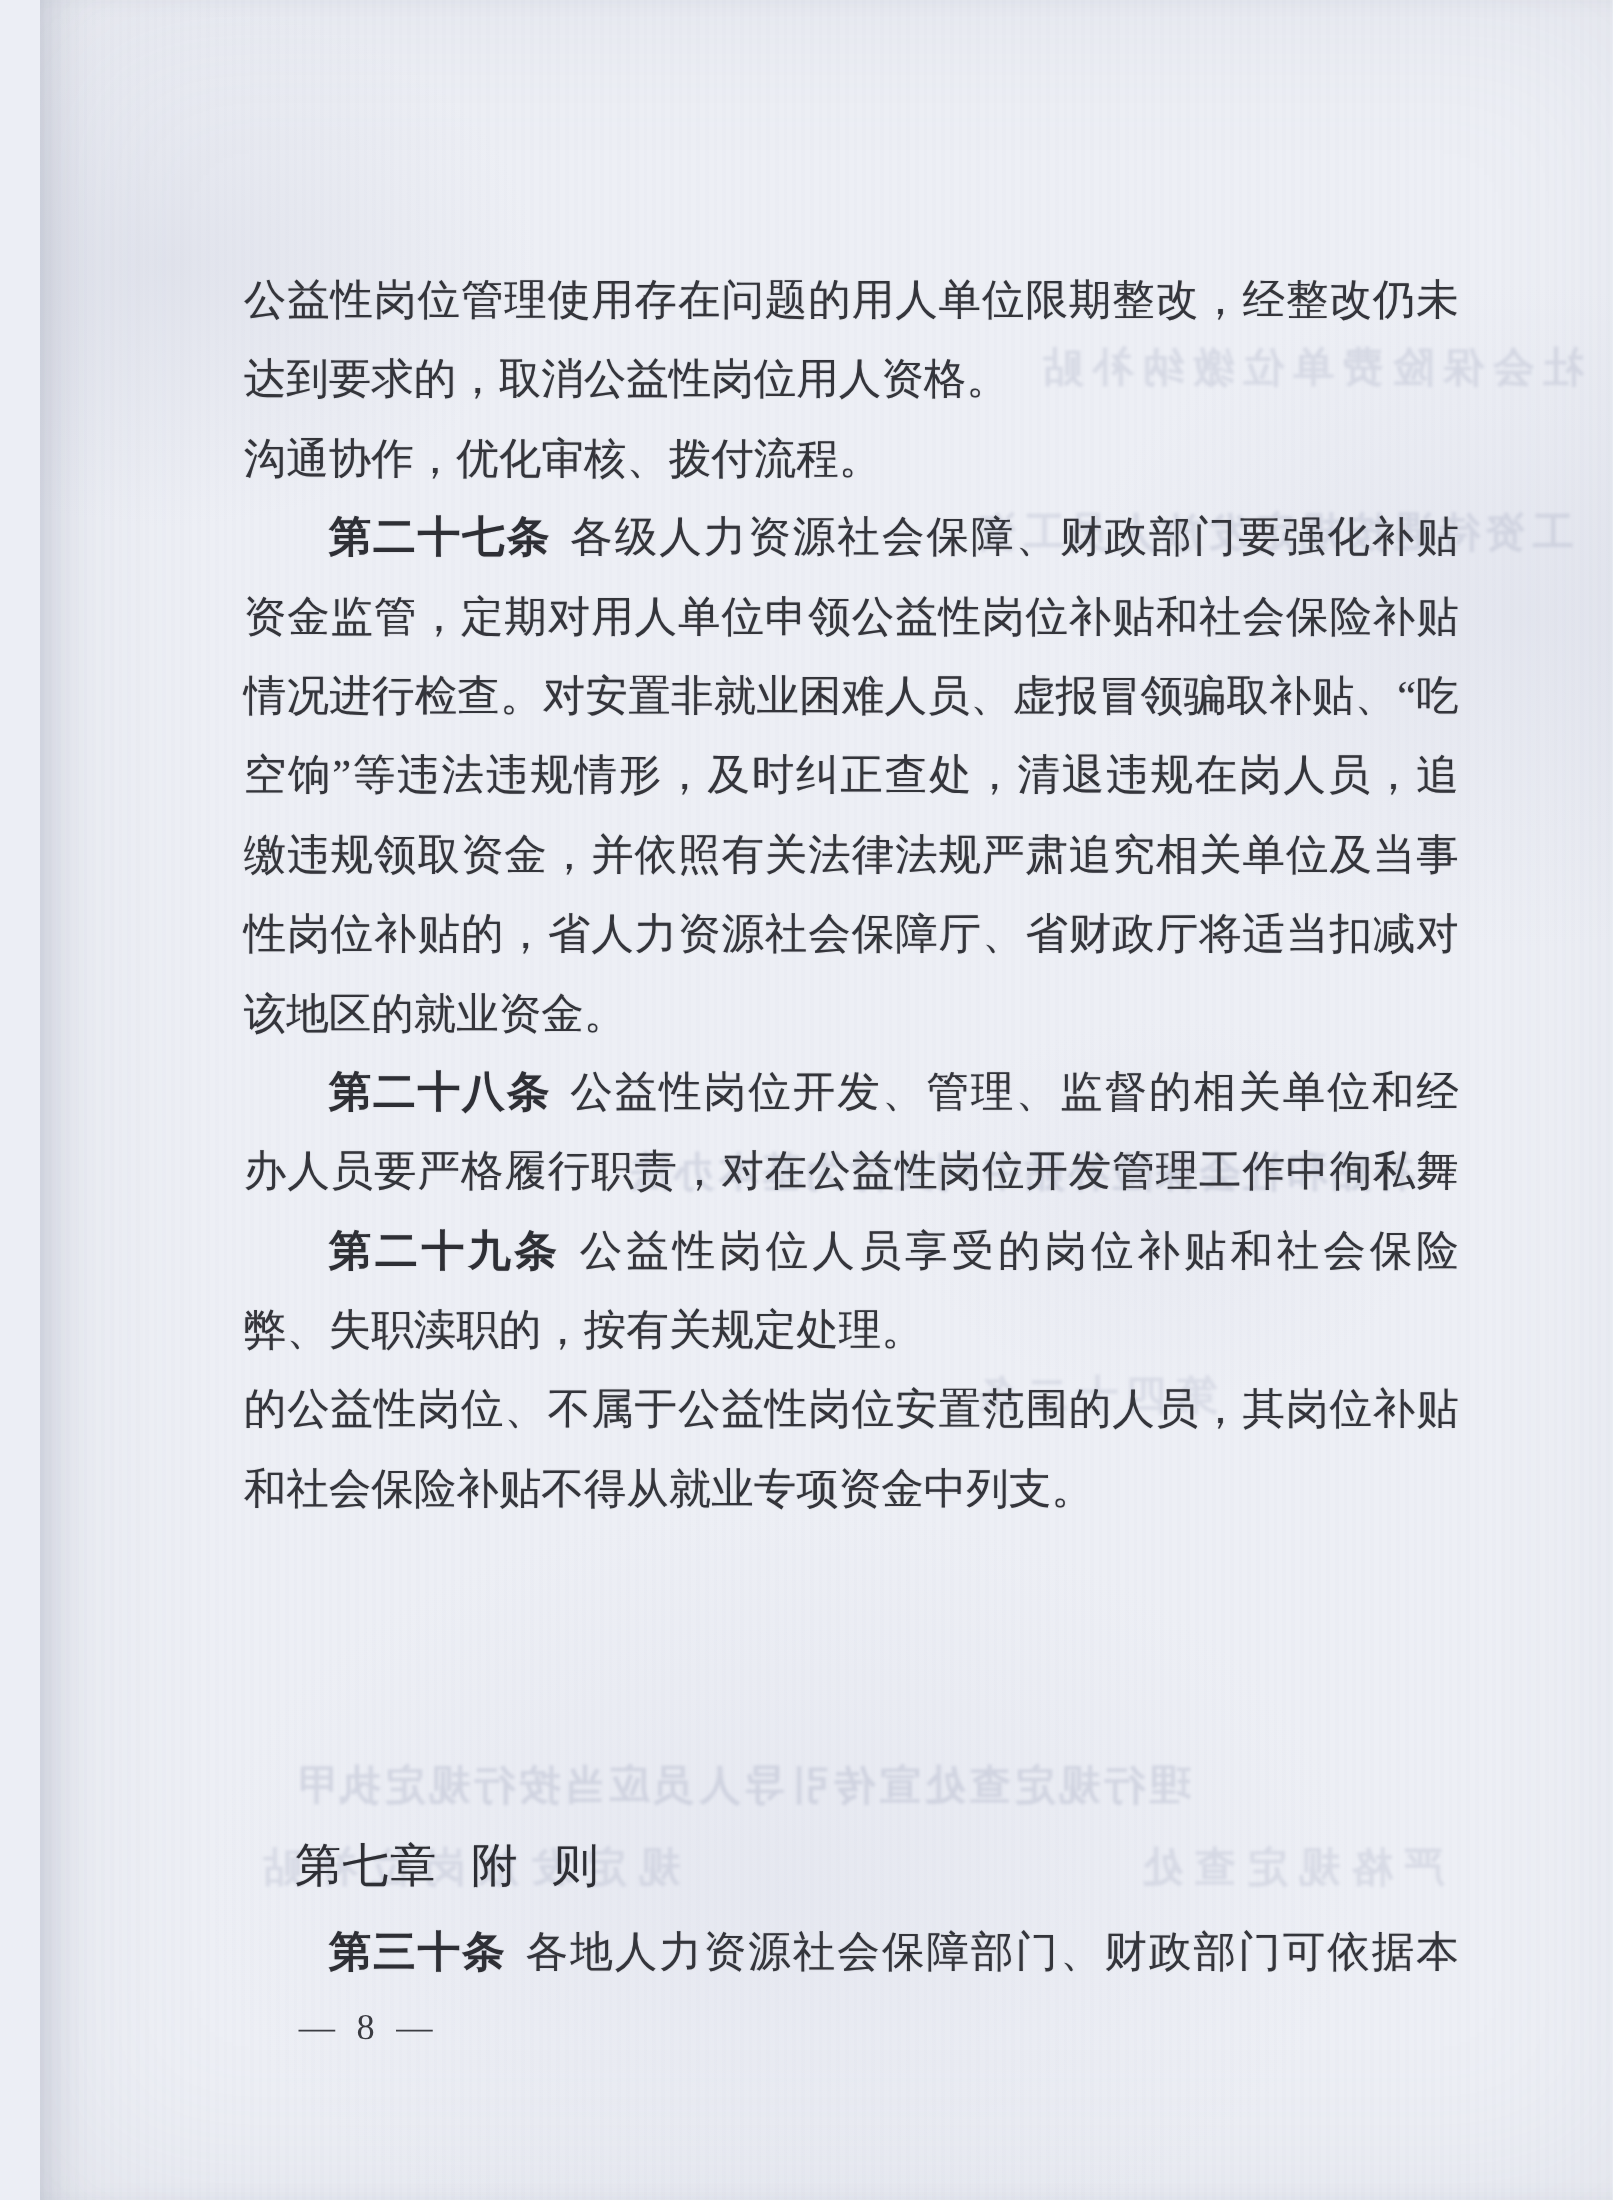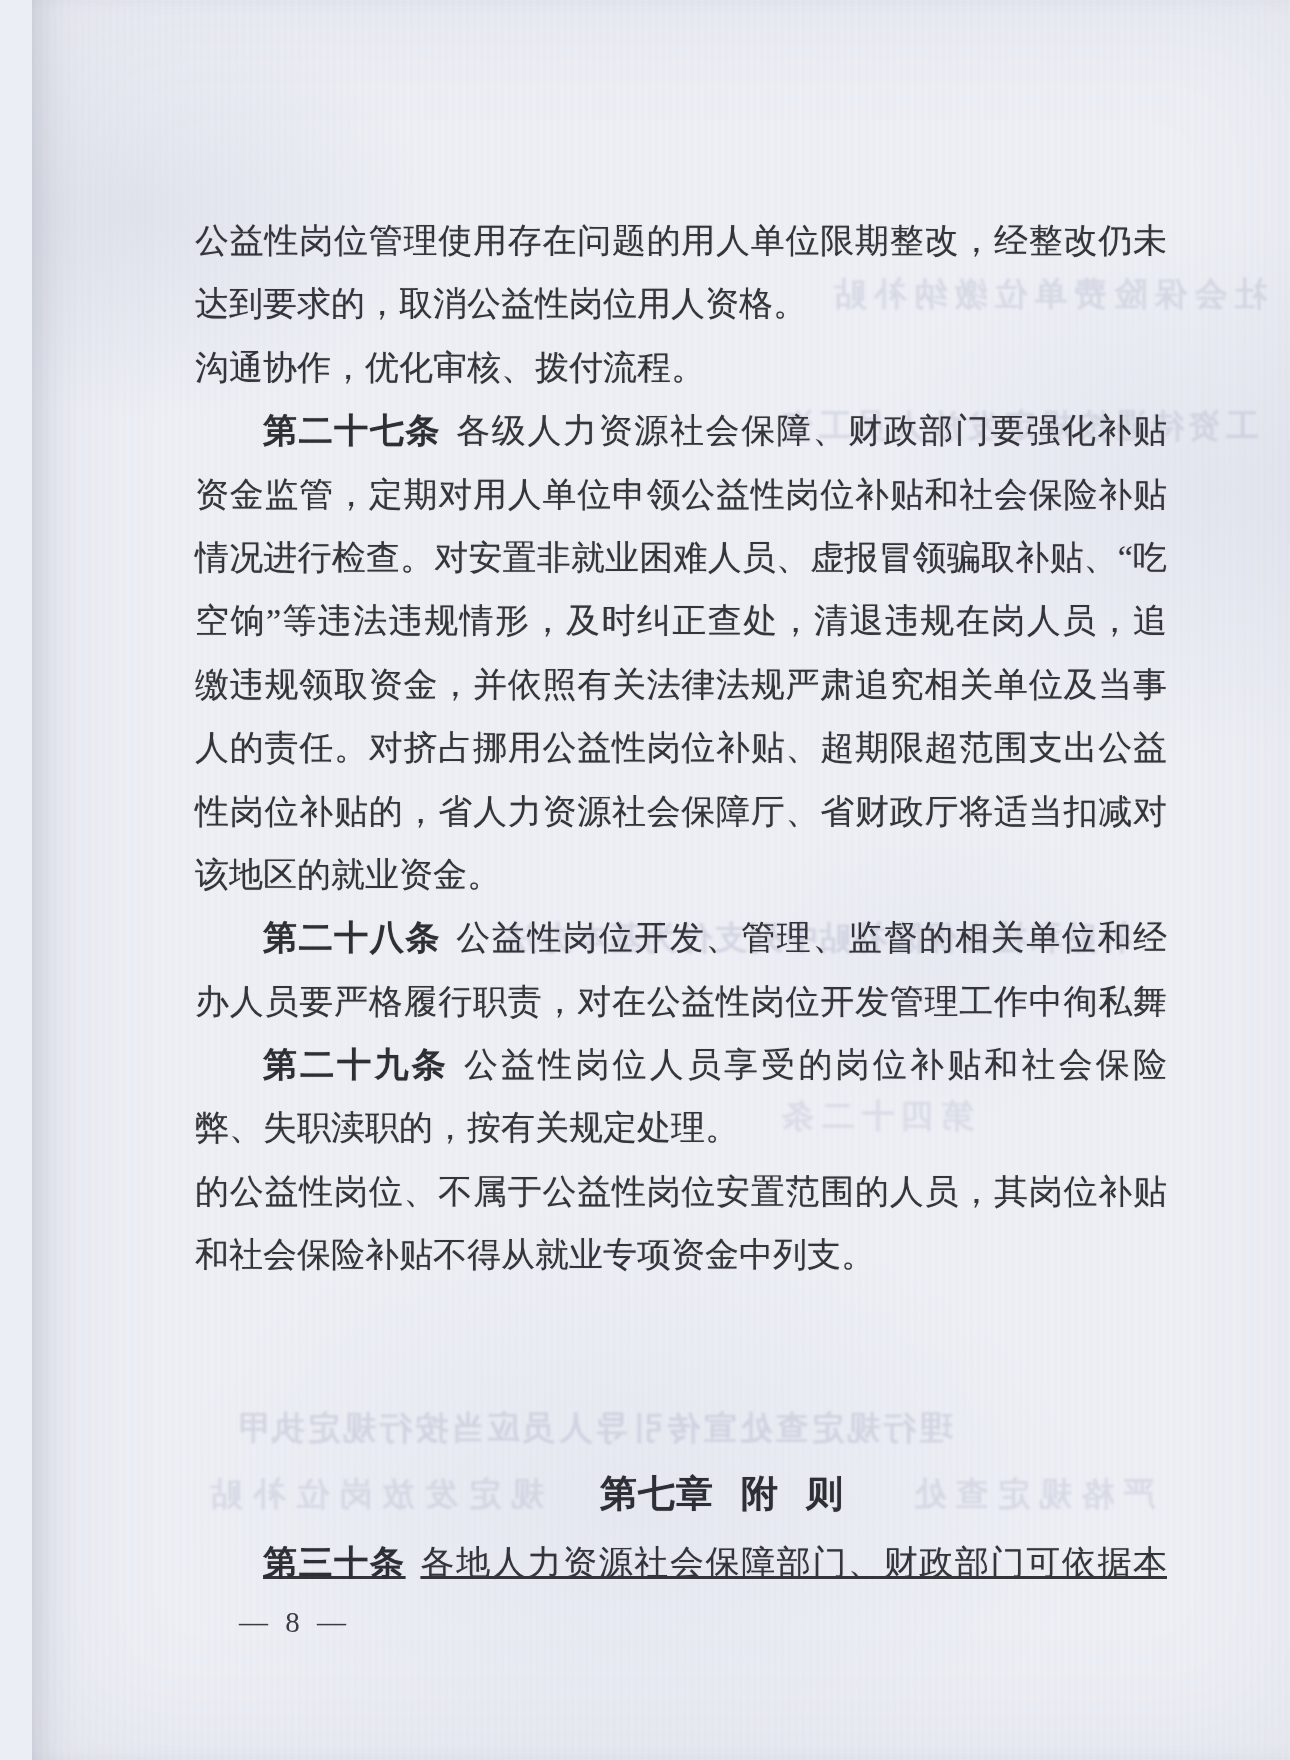--- a/index.html
+++ b/index.html
@@ -30,29 +30,29 @@
     text-shadow:0 0 1px rgba(52,53,59,.38);
   }
   .line{height:63.4px;line-height:63.4px;}
   .line.full{text-align:justify;text-align-last:justify;}
   .line.indent{text-indent:68px;}
   .art{font-weight:700;color:#2e2f35;}
   .art:not(:empty){margin-right:15px;}
   
   .chapter{
     position:absolute;left:163px;top:1462px;width:972px;height:63px;line-height:63px;
-    text-align:center;font-size:37px;font-weight:700;color:#2e2f35;
+    text-align:left;font-size:37px;font-weight:400;color:#2e2f35;
     word-spacing:0.45em;letter-spacing:1px;
     text-shadow:0 0 1px rgba(46,47,53,.4);
     transform:translateX(41px);
   }
   
   .line-30{
     position:absolute;left:163px;top:1531px;width:972px;
-    font-size:34px;color:#34353b;text-shadow:0 0 1px rgba(52,53,59,.38);text-decoration:underline;
+    font-size:34px;color:#34353b;text-shadow:0 0 1px rgba(52,53,59,.38);
   }
   
   .pageno{
     position:absolute;left:207px;top:1600px;height:44px;line-height:44px;
     font-size:29px;color:#3b3c42;letter-spacing:5px;
   }
   
   .bleed{
     position:absolute;transform:scaleX(-1);
     font-weight:700;color:#5f688e;opacity:.15;
@@ -82,21 +82,20 @@
 
   <div class="content">
     <div class="line full"><b class="art"></b><span>公益性岗位管理使用存在问题的用人单位限期整改，经整改仍未</span></div>
     <div class="line"><b class="art"></b><span>达到要求的，取消公益性岗位用人资格。</span></div>
     <div class="line"><b class="art"></b><span>沟通协作，优化审核、拨付流程。</span></div>
     <div class="line full indent"><b class="art">第二十七条</b><span>各级人力资源社会保障、财政部门要强化补贴</span></div>
     <div class="line full"><b class="art"></b><span>资金监管，定期对用人单位申领公益性岗位补贴和社会保险补贴</span></div>
     <div class="line full"><b class="art"></b><span>情况进行检查。对安置非就业困难人员、虚报冒领骗取补贴、“吃</span></div>
     <div class="line full"><b class="art"></b><span>空饷”等违法违规情形，及时纠正查处，清退违规在岗人员，追</span></div>
     <div class="line full"><b class="art"></b><span>缴违规领取资金，并依照有关法律法规严肃追究相关单位及当事</span></div>
-    <div class="line full"><b class="art"></b><span>人的责任。对挤占挪用公益性岗位补贴、超期限超范围支出公益</span></div>
     <div class="line full"><b class="art"></b><span>性岗位补贴的，省人力资源社会保障厅、省财政厅将适当扣减对</span></div>
     <div class="line"><b class="art"></b><span>该地区的就业资金。</span></div>
     <div class="line full indent"><b class="art">第二十八条</b><span>公益性岗位开发、管理、监督的相关单位和经</span></div>
     <div class="line full"><b class="art"></b><span>办人员要严格履行职责，对在公益性岗位开发管理工作中徇私舞</span></div>
     <div class="line full indent"><b class="art">第二十九条</b><span>公益性岗位人员享受的岗位补贴和社会保险</span></div>
     <div class="line"><b class="art"></b><span>弊、失职渎职的，按有关规定处理。</span></div>
     <div class="line full"><b class="art"></b><span>的公益性岗位、不属于公益性岗位安置范围的人员，其岗位补贴</span></div>
     <div class="line"><b class="art"></b><span>和社会保险补贴不得从就业专项资金中列支。</span></div>
   </div>
 

